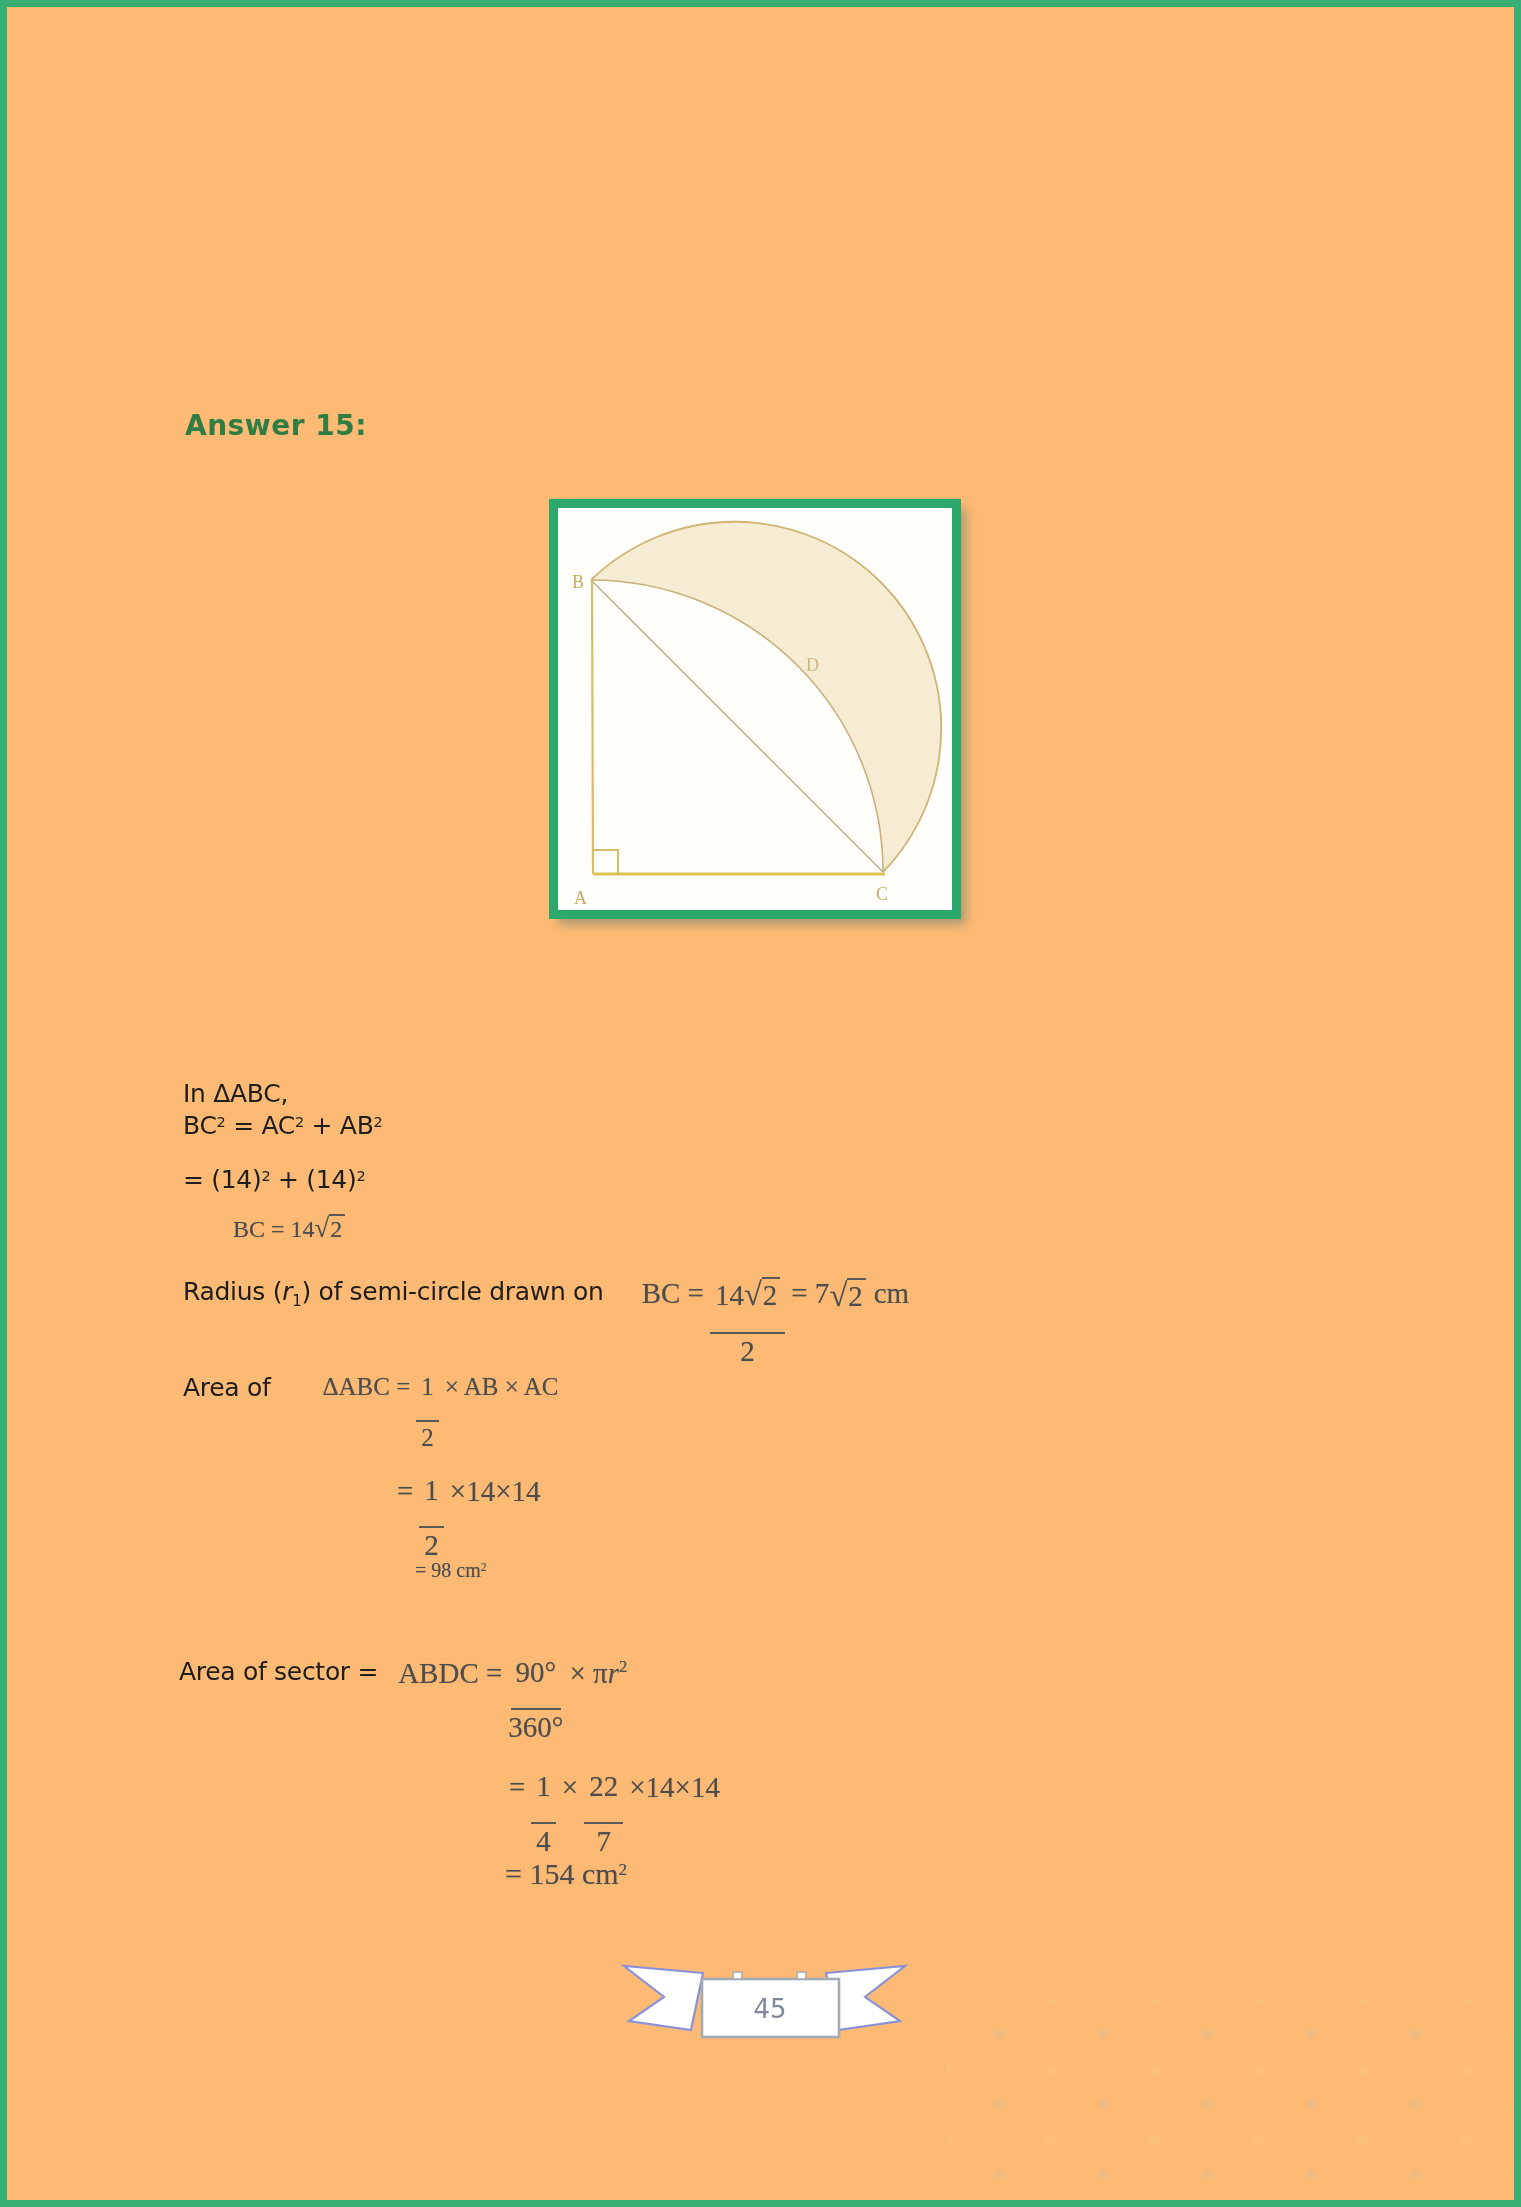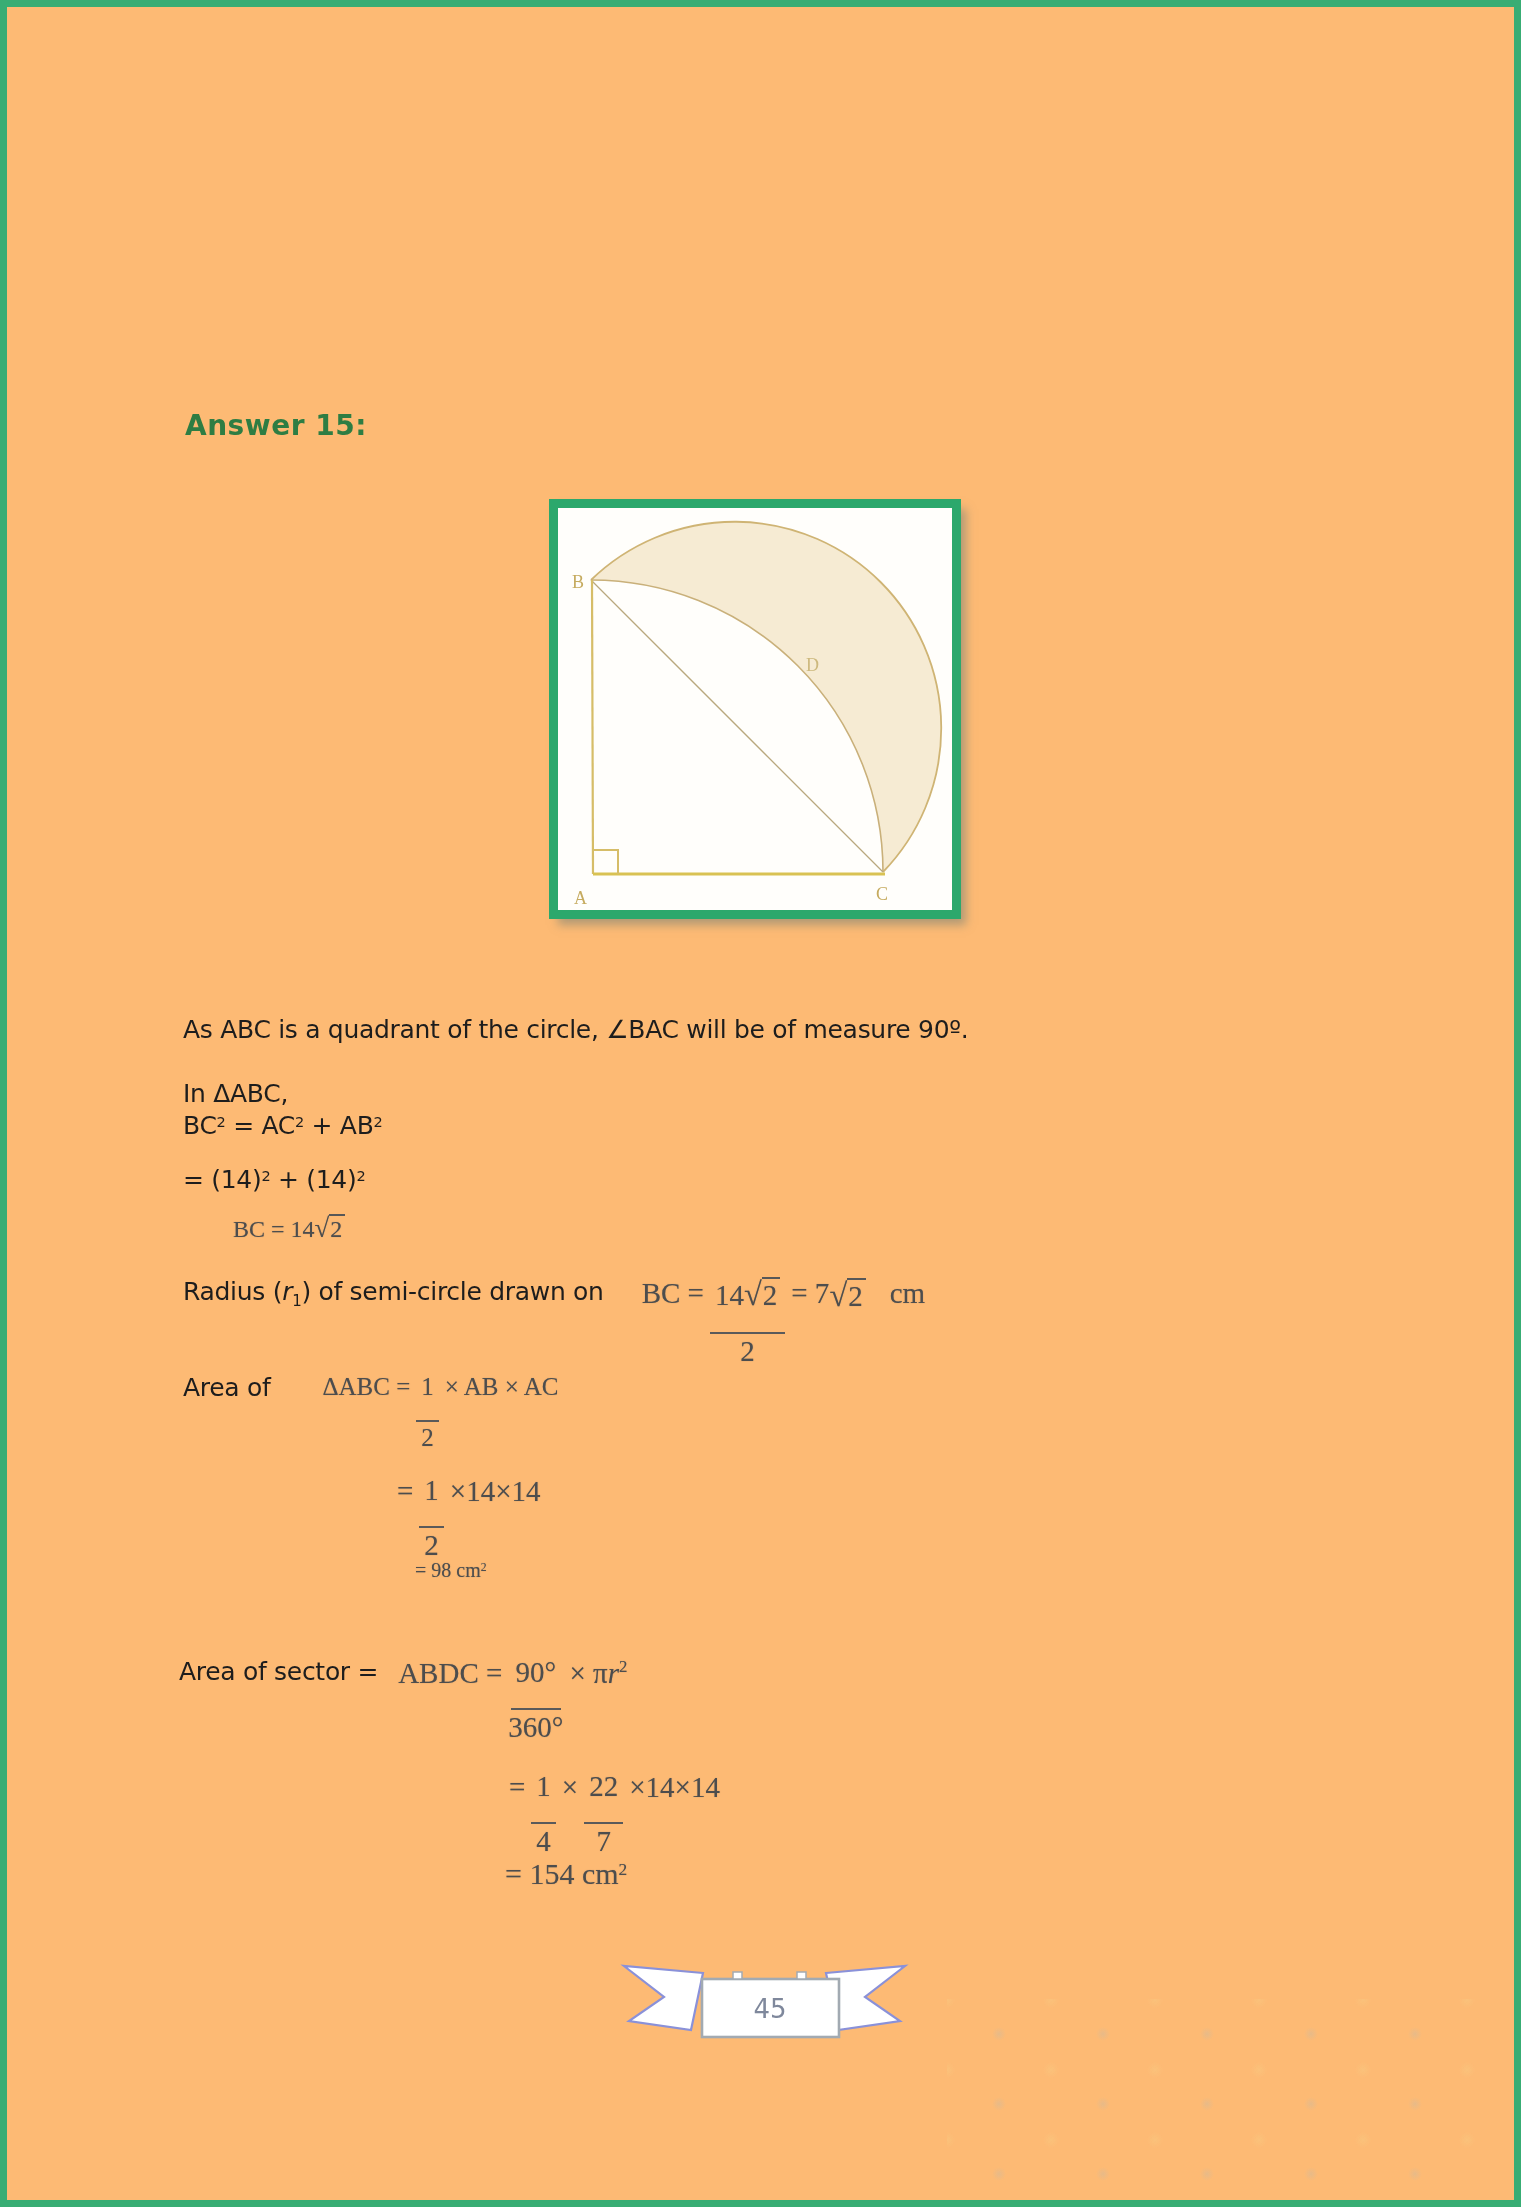--- a/index.html
+++ b/index.html
@@ -74,23 +74,20 @@
 
       <path d="M 35 342 L 60 342 L 60 366" fill="none" stroke="#d6bd68" stroke-width="2"></path>
 
       <text x="14" y="80" font-family="Liberation Serif,serif" font-size="18" fill="#c6ab5f">B</text>
       <text x="16" y="396" font-family="Liberation Serif,serif" font-size="18" fill="#c6ab5f">A</text>
       <text x="318" y="392" font-family="Liberation Serif,serif" font-size="18" fill="#c6ab5f">C</text>
       <text x="248" y="163" font-family="Liberation Serif,serif" font-size="18" fill="#cdb97e">D</text>
     </svg>
   </div>
 
-  <div class="abs bodyline" style="top:1008px">
-    <span>As ABC is a quadrant of the circle, ∠BAC will be of measure 90º.</span>
-  </div>
 
   <div class="abs bodyline" style="top:1072px">
     <span>In ΔABC,</span>
   </div>
 
   <div class="abs bodyline" style="top:1104px">
     <span>BC</span><span class="sup">2</span><span> = AC</span><span class="sup">2</span><span> + AB</span><span class="sup">2</span>
   </div>
 
   <div class="abs bodyline" style="top:1158px">
@@ -105,21 +102,21 @@
     <span class="bodyline" style="position:static"><span>Radius (</span><i>r</i><sub style="font-size:0.6em">1</sub><span>) of semi-circle drawn on</span></span>
     <span class="gap38"></span>
     <span class="eq eqrow" style="font-size:29px">
       <span>BC =</span>
       <span class="frac">
         <span class="num"><span>14</span><span class="sqrt"><span class="rad">√</span><span class="rc">2</span></span></span>
         <span class="den">2</span>
       </span>
       <span>= 7</span>
         <span class="sqrt"><span class="rad">√</span><span class="rc">2</span></span>
-      <span style="margin-left:24px">cm</span>
+      <span style="margin-left:8px">cm</span>
     </span>
   </div>
 
   <div class="abs eqrow" style="left:176px;top:1366px;height:72px">
     <span class="bodyline" style="position:static">Area of</span>
     <span class="gap38" style="width:52px"></span>
     <span class="eq eqrow" style="font-size:25px">
       <span>ΔABC =</span>
       <span class="frac">
         <span class="num">1</span>

